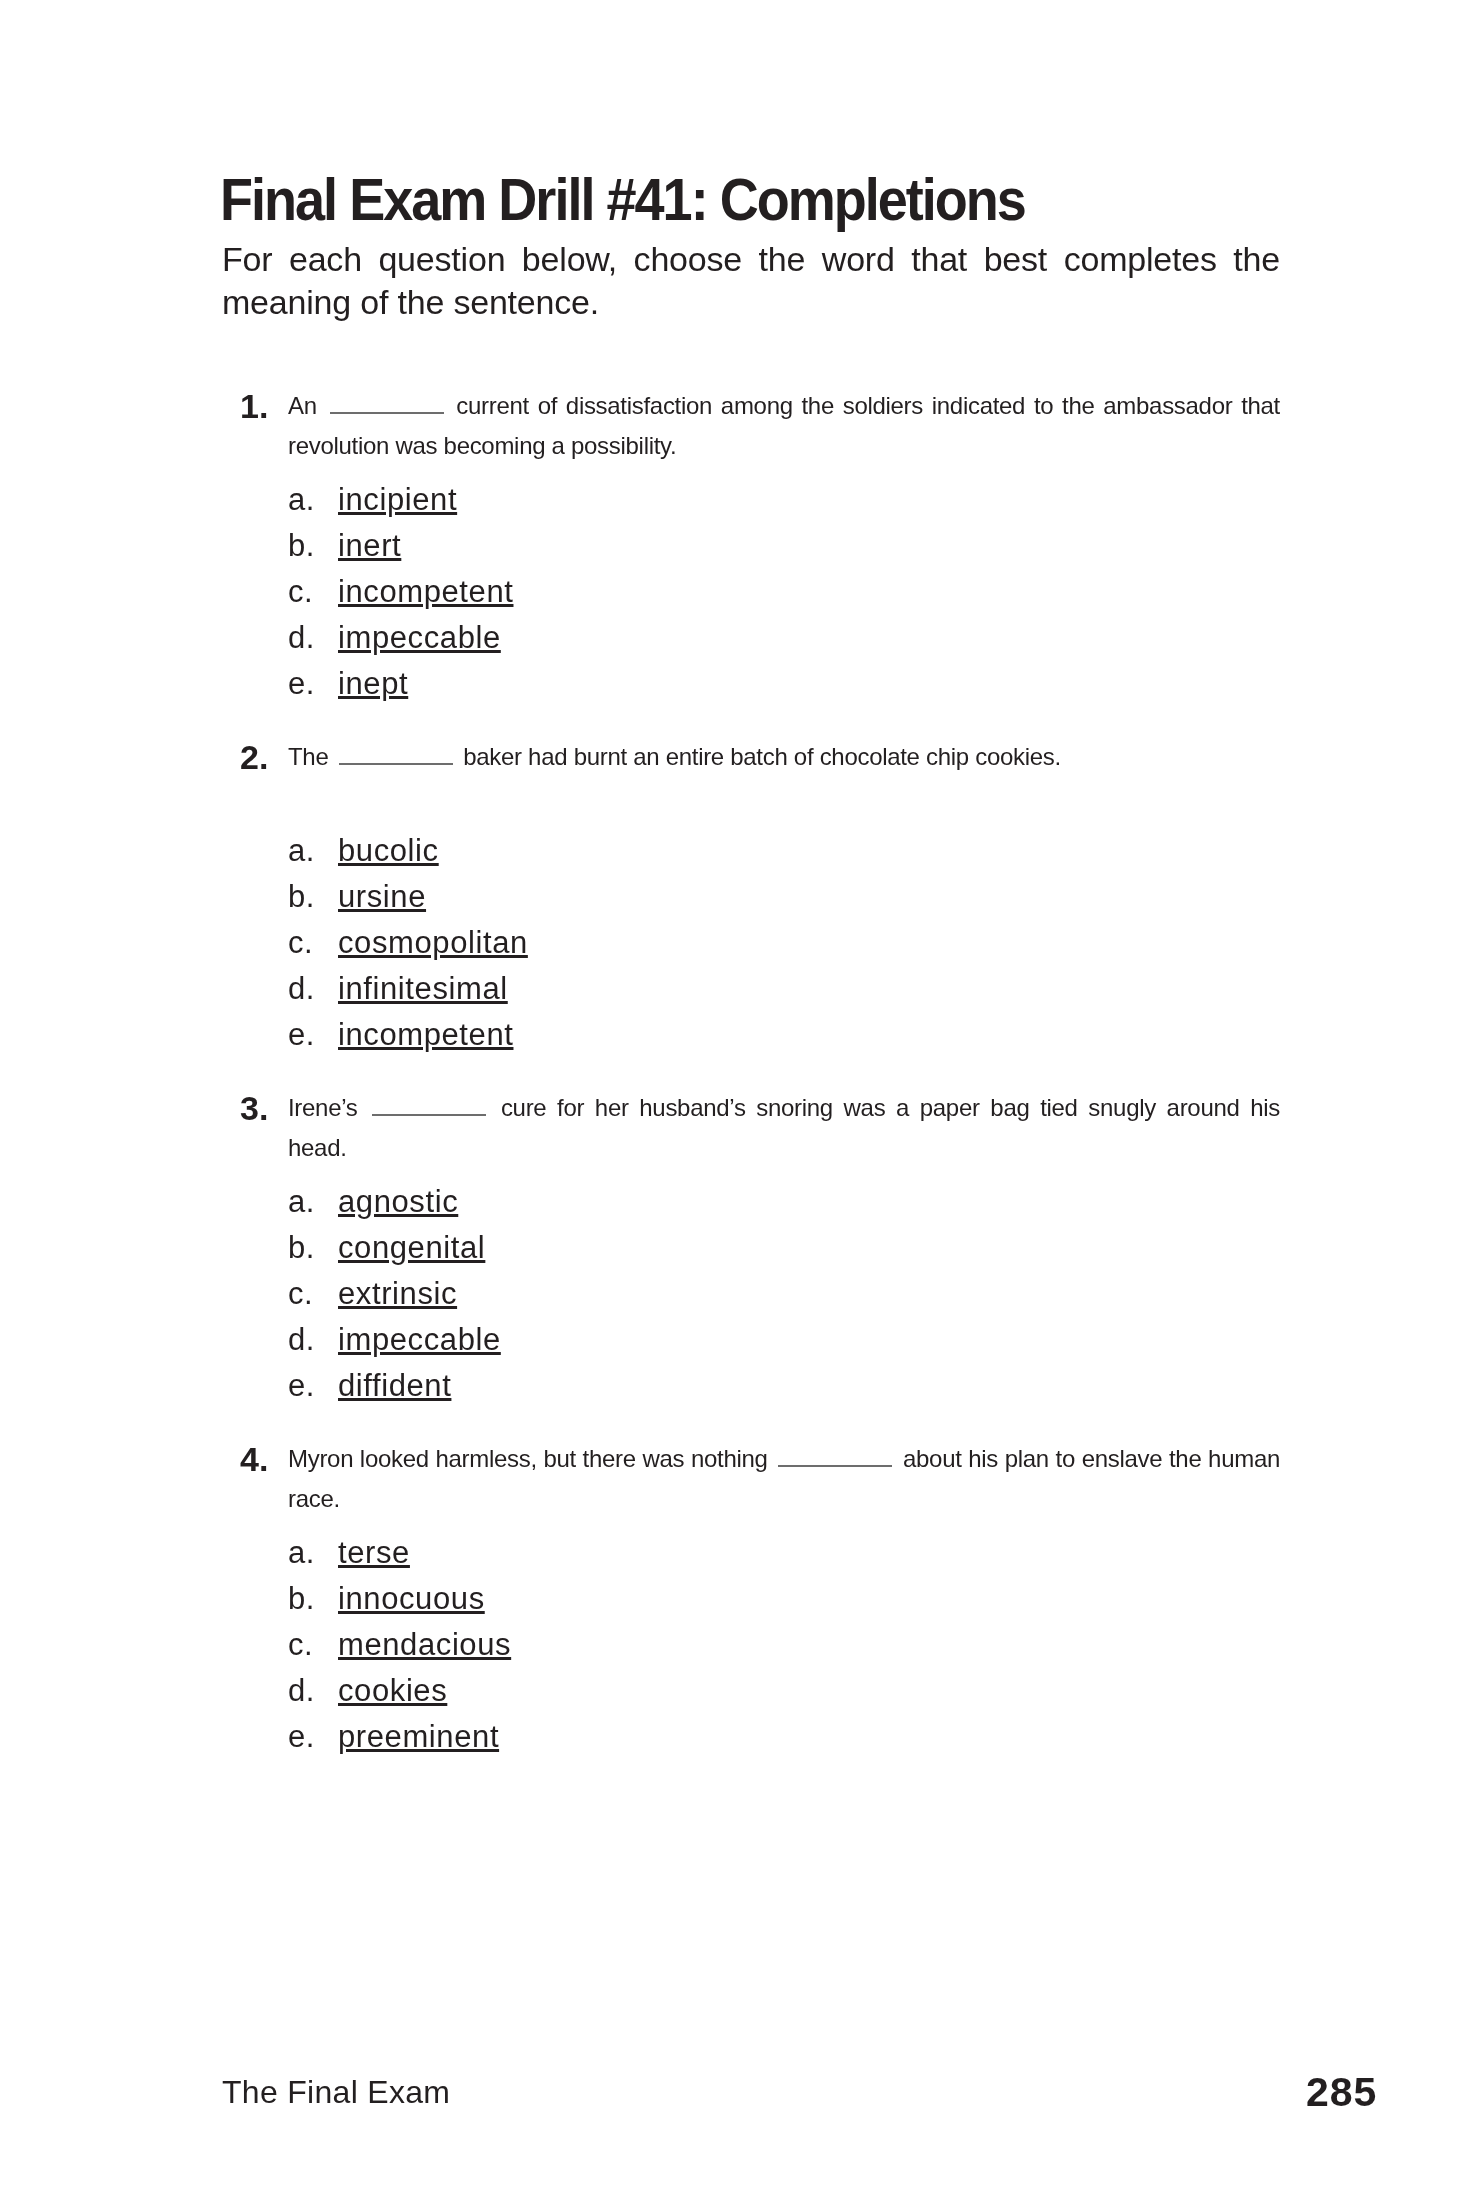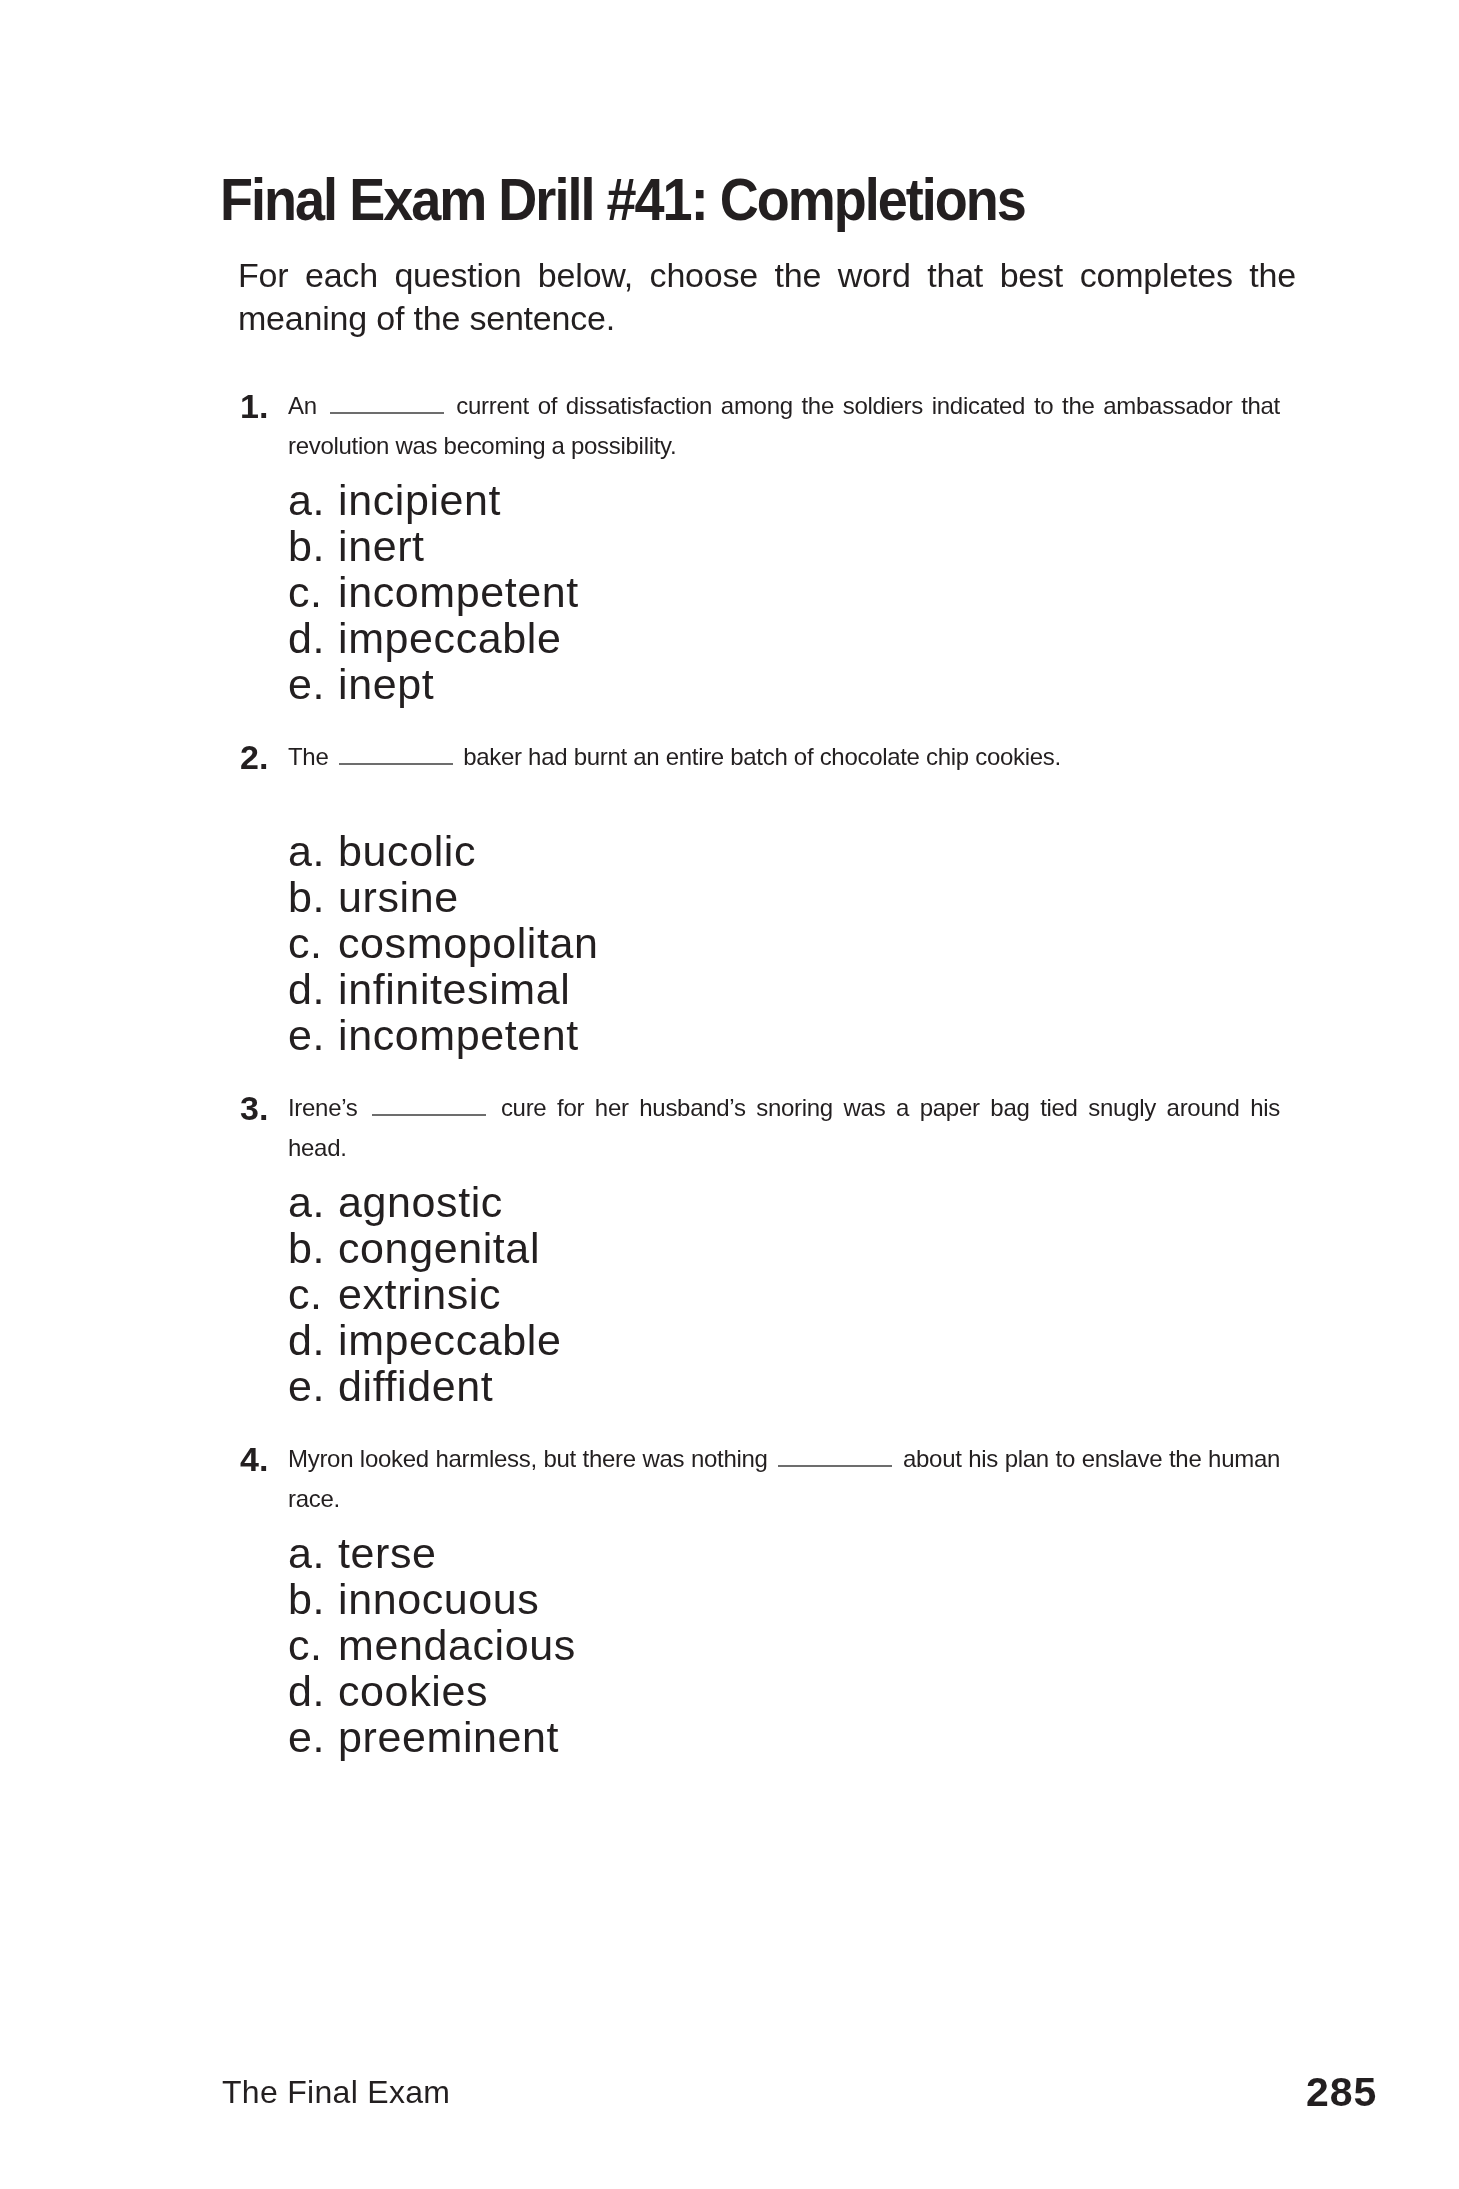--- a/index.html
+++ b/index.html
@@ -27,21 +27,21 @@
       line-height: 72px;
       white-space: nowrap;
       transform: scaleX(0.9);
       transform-origin: left top;
     }
     .instructions {
       position: absolute;
       left: 222px;
       top: 238px;
       width: 1058px;
-      margin: 16px;
+      margin: 0;
       font-size: 34px;
       line-height: 43px;
       text-align: justify;
       letter-spacing: -0.2px;
     }
     .question {
       position: absolute;
       left: 240px;
       width: 1040px;
     }
@@ -76,24 +76,25 @@
       position: absolute;
       left: 48px;
       top: 94px;
       margin: 0;
       padding: 0;
       list-style: none;
     }
     .option {
       position: relative;
       height: 46px;
-      font-size: 43px;
+      font-size: 31px;
       line-height: 40px;
       letter-spacing: 0.6px;
       white-space: nowrap;
+      text-decoration: underline;
     }
     .opt-letter {
       display: inline-block;
       width: 50px;
     }
     .footer-title {
       position: absolute;
       left: 222px;
       top: 2072px;
       font-size: 32px;

